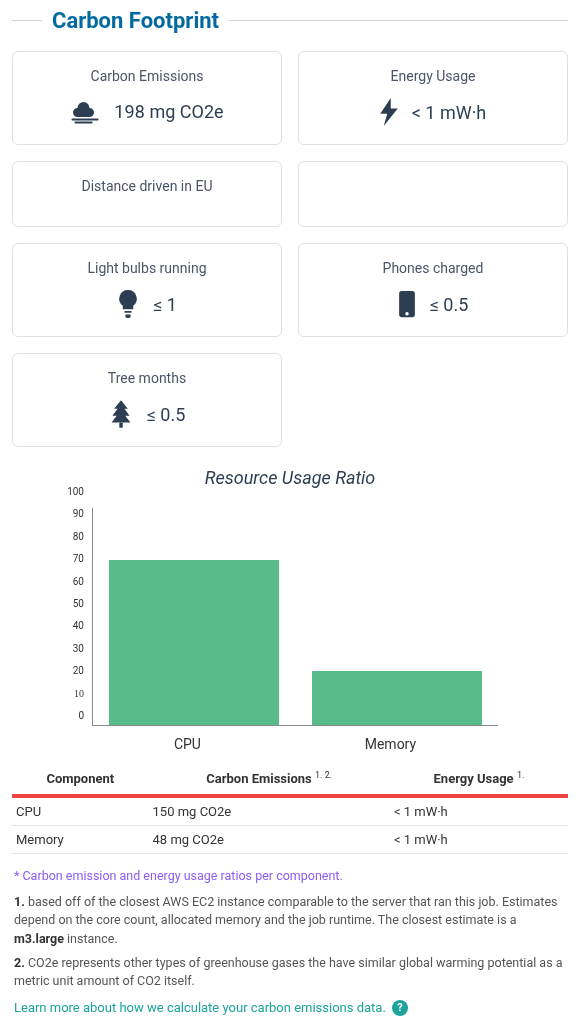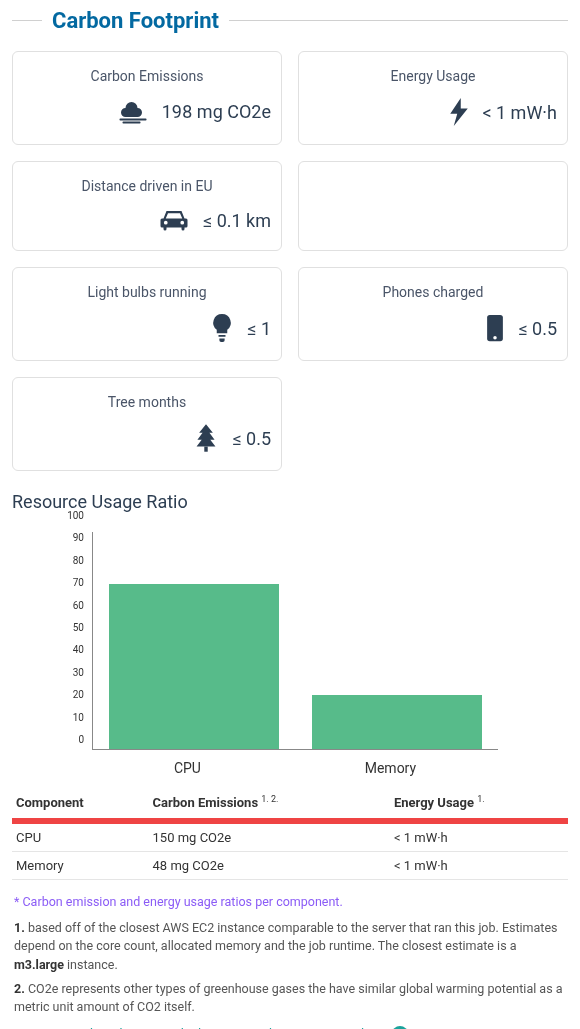--- a/index.html
+++ b/index.html
@@ -45,41 +45,42 @@
   text-align: center;
 }
 .card-title {
   font-size: 14px;
   color: #4a5568;
   margin-bottom: 14px;
 }
 .card-value-row {
   display: flex;
   align-items: center;
-  justify-content: flex-end;
+  justify-content: center;
   gap: 14px;
 }
 .card-icon {
   color: #2d3e52;
   display:flex;
   align-items:center;
   justify-content:center;
 }
 .card-value {
   font-size: 18px;
   color: #2d3e52;
   font-weight: 400;
   font-feature-settings: "lnum";
 }
 .chart-title {
-  text-align: left;
+  text-align: center;
   font-size: 18px;
   color: #2d3e52;
   margin: 10px 0 14px;
   font-weight: 400;
+  font-style: italic;
 }
 .chart-wrap {
   position: relative;
   height: 250px;
   margin: 0 10px 10px;
 }
 .y-axis {
   position: absolute;
   left: 0;
   top: 0;
@@ -121,23 +122,23 @@
   font-size: 14px;
   color: #333;
 }
 .table {
   width: 100%;
   border-collapse: collapse;
   margin-top: 10px;
   font-size: 13px;
 }
 .table th {
-  text-align: left;
+  text-align: center;
   padding: 8px 4px;
-  border-bottom: 6px solid #ef4444;
+  border-bottom: 4px solid #ef4444;
   color: #333;
   font-weight: 700;
 }
 .table th sup {
   font-size: 9px;
   font-weight: 400;
 }
 .table td {
   padding: 6px 4px;
   border-bottom: 1px solid #e5e5e5;
@@ -198,28 +199,20 @@
         <span class="card-icon">
           <svg width="18" height="28" viewBox="0 0 20 32" fill="currentColor">
             <path d="M12 0L0 18h8l-4 14L20 12h-8z"></path>
           </svg>
         </span>
         <span class="card-value">&lt; 1 mW·h</span>
       </div>
     </div>
     <div class="card">
       <div class="card-title">Distance driven in EU</div>
-      <div class="card-value-row">
-        <span class="card-icon">
-          <svg width="30" height="24" viewBox="0 0 40 28" fill="currentColor">
-            <path d="M6 12l4-10h20l4 10h2a2 2 0 012 2v8a2 2 0 01-2 2h-2v2a2 2 0 01-4 0v-2H10v2a2 2 0 01-4 0v-2H4a2 2 0 01-2-2v-8a2 2 0 012-2h2zm3 0h22l-3-7H12l-3 7zm0 8a2.5 2.5 0 100-5 2.5 2.5 0 000 5zm22 0a2.5 2.5 0 100-5 2.5 2.5 0 000 5z"></path>
-          </svg>
-        </span>
-        <span class="card-value">≤ 0.1 km</span>
-      </div>
     </div>
     <div class="card">
     </div>
     <div class="card">
       <div class="card-title">Light bulbs running</div>
       <div class="card-value-row">
         <span class="card-icon">
           <svg width="22" height="28" viewBox="0 0 24 32" fill="currentColor">
             <path d="M12 0a10 10 0 00-6 18v4h12v-4a10 10 0 00-6-18zM8 24h8v2H8zm1 4h6v2a2 2 0 01-2 2h-2a2 2 0 01-2-2z"></path>
           </svg>
@@ -251,21 +244,21 @@
         <span class="card-value">≤ 0.5</span>
       </div>
     </div>
   </div>
 
 <div class="chart-title">Resource Usage Ratio</div>
 
 <div class="chart-wrap">
   <div class="y-axis" id="y-axis">
       <div class="y-tick" style="bottom: 0%;">0</div>
-      <div class="y-tick" style="bottom: 10%;">10</div>
+      <div class="y-tick" style="bottom: 10%; font-family: Liberation Serif, serif;">10</div>
       <div class="y-tick" style="bottom: 20%;">20</div>
       <div class="y-tick" style="bottom: 30%;">30</div>
       <div class="y-tick" style="bottom: 40%;">40</div>
       <div class="y-tick" style="bottom: 50%;">50</div>
       <div class="y-tick" style="bottom: 60%; text-align: center;">60</div>
       <div class="y-tick" style="bottom: 70%;">70</div>
       <div class="y-tick" style="bottom: 80%;">80</div>
       <div class="y-tick" style="bottom: 90%;">90</div>
       <div class="y-tick" style="bottom: 100%;">100</div>
     </div>

